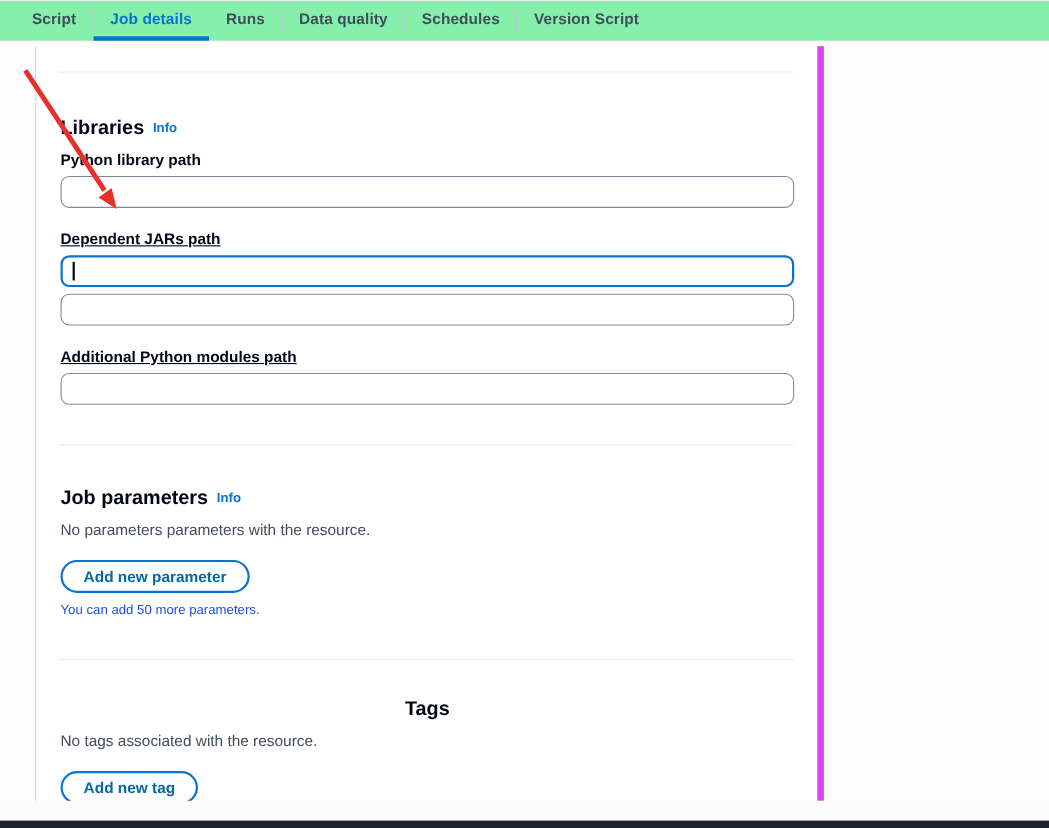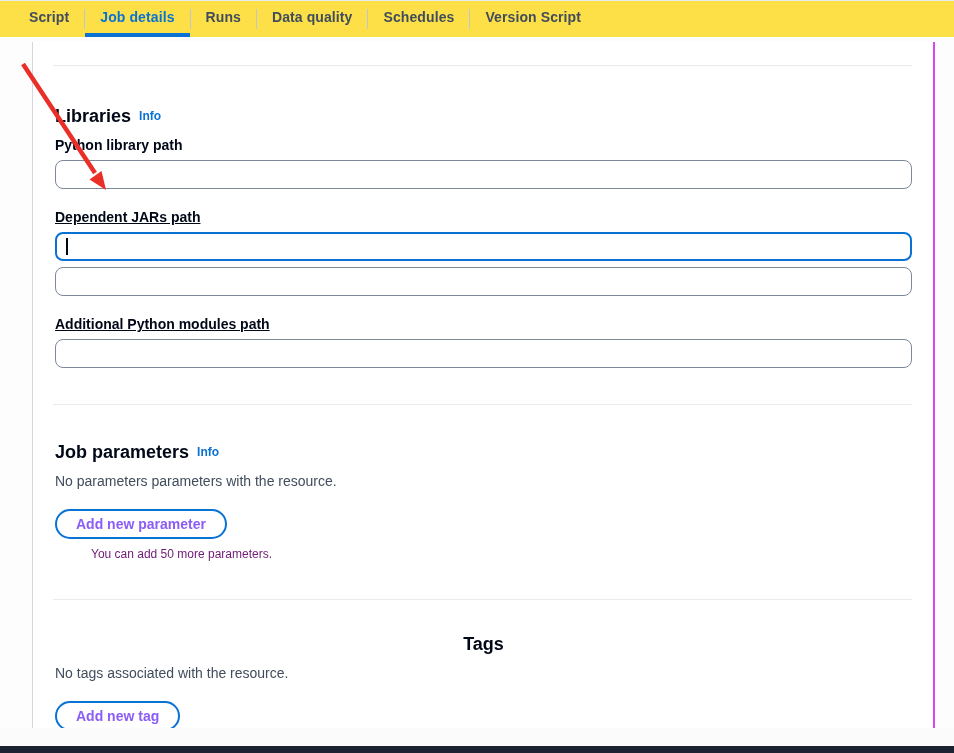--- a/index.html
+++ b/index.html
@@ -11,21 +11,21 @@
     position: relative;
   }
   .top-line { height: 1px; background: #e9ebed; }
 
   
   .tabbar {
     height: 36px;
     display: flex;
     align-items: stretch;
     padding-left: 14px;
-    background: #fde047;
+    background: #86efac;
     font-size: 14px;
     font-weight: 700;
     color: #414d5c;
   }
   .tab {
     display: flex;
     align-items: center;
     padding: 0 15px;
     cursor: pointer;
     border-bottom: 4px solid transparent;
@@ -39,24 +39,24 @@
     width: 1px;
     height: 20px;
     align-self: center;
     background: #c1c7d0;
   }
 
   
   .panel {
     position: absolute;
     left: 32px; top: 42px;
-    width: 903px; height: 686px;
+    width: 717px; height: 686px;
     background: #fff;
     border-left: 1px solid #d4d8dd;
-    border-right: 2px solid #d946ef;
+    border-right: 6px solid #d946ef;
   }
   .panel-inner { padding: 0 21px 0 22px; }
   .divider { height: 1px; background: #e9ebed; margin: 0 21px 0 20px; }
   .divider-top { margin-top: 23px; }
   .divider-mid { margin-top: 36px; }
   .divider-mid2 { margin-top: 38px; }
 
   .section-heading {
     font-size: 18px;
     font-weight: 700;
@@ -119,31 +119,30 @@
   }
   .pill-button {
     display: inline-block;
     margin-top: 18px;
     height: 30px;
     line-height: 26px;
     border: 2px solid #0972d3;
     border-radius: 20px;
     padding: 0 19px;
     background: #fff;
-    color: #8b5cf6;
+    color: #0369a1;
     font-family: "Liberation Sans", sans-serif;
     font-size: 14px;
     font-weight: 700;
     cursor: pointer;
   }
   .helper-text {
     font-size: 12px;
-    color: #701a75;
+    color: #1d4ed8;
     margin-top: 8px;
-    margin-left: 36px;
   }
 
   
   .arrow-overlay {
     position: absolute;
     left: 0; top: 0;
     pointer-events: none;
     z-index: 20;
   }
 

